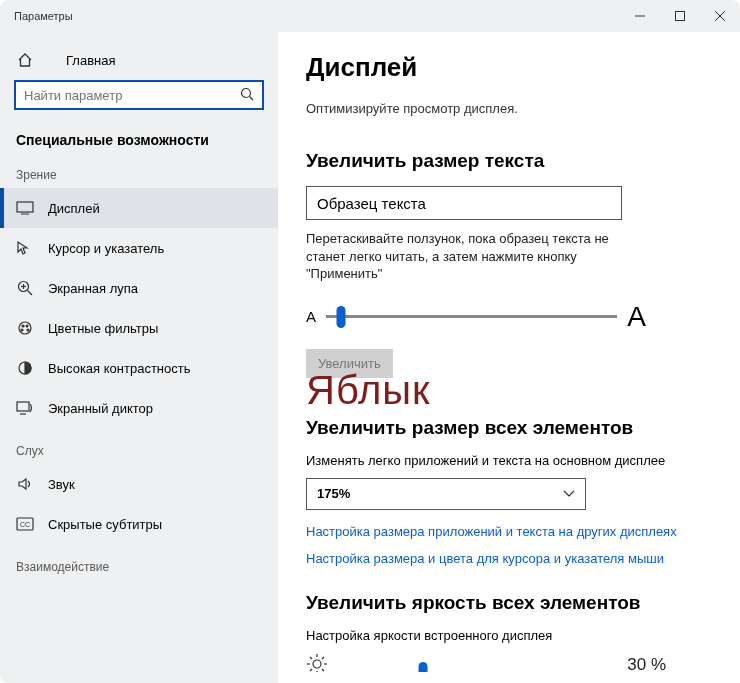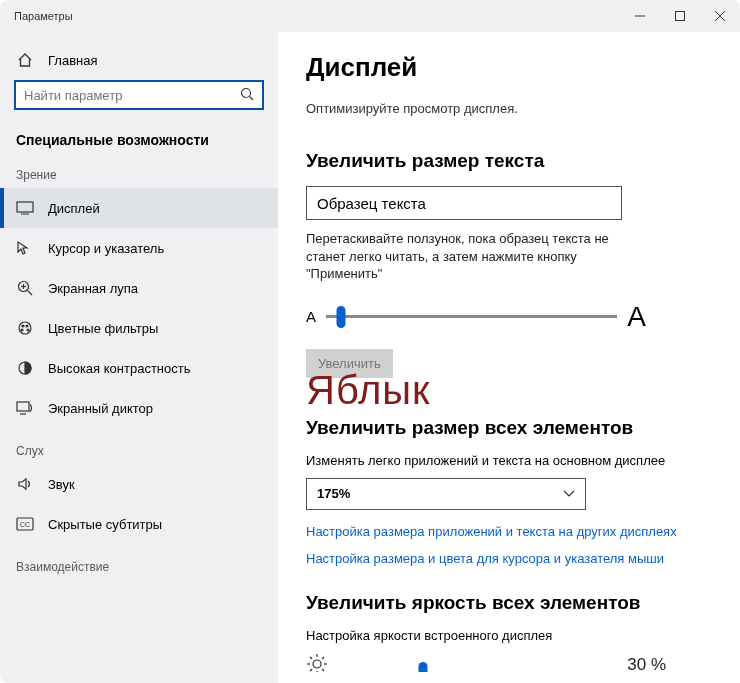--- a/index.html
+++ b/index.html
@@ -8,21 +8,21 @@
 
   .titlebar { height: 32px; display: flex; align-items: center; background: #eef0f2; border-top-left-radius: 8px; border-top-right-radius: 8px; }
   .titlebar .title { padding-left: 14px; font-size: 11px; color: #333; }
   .titlebar .spacer { flex: 1; }
   .winbtn { width: 40px; height: 32px; display: flex; align-items: center; justify-content: center; color: #444; font-size: 11px; }
   .winbtn svg { stroke: #333; }
 
   .layout { flex: 1; display: flex; min-height: 0; }
 
   .sidebar { width: 278px; background: #eef0f2; padding-top: 16px; overflow: hidden; }
-  .home-row { display: flex; align-items: center; padding: 4px 16px 12px; gap: 14px; }
+  .home-row { display: flex; align-items: center; padding: 4px 16px 12px; gap: 32px; }
   .home-row .icon { width: 18px; display:flex; justify-content:center; }
   .home-row span.lbl { font-size: 13px; }
 
   .searchwrap { margin: 0 14px 18px; border: 2px solid #0a4ea7; background: #fff; height: 30px; display:flex; align-items:center; padding: 4px 8px; }
   .searchwrap input { border:none; outline:none; flex:1; font-size:13px; background:transparent; color:#666; }
   .searchwrap .sicon { color:#333; }
 
   .sidehead { padding: 4px 16px 10px; font-weight: 600; font-size: 14px; }
   .sidegroup { padding: 10px 16px 6px; font-size: 12px; color: #5a5a5a; }
 

